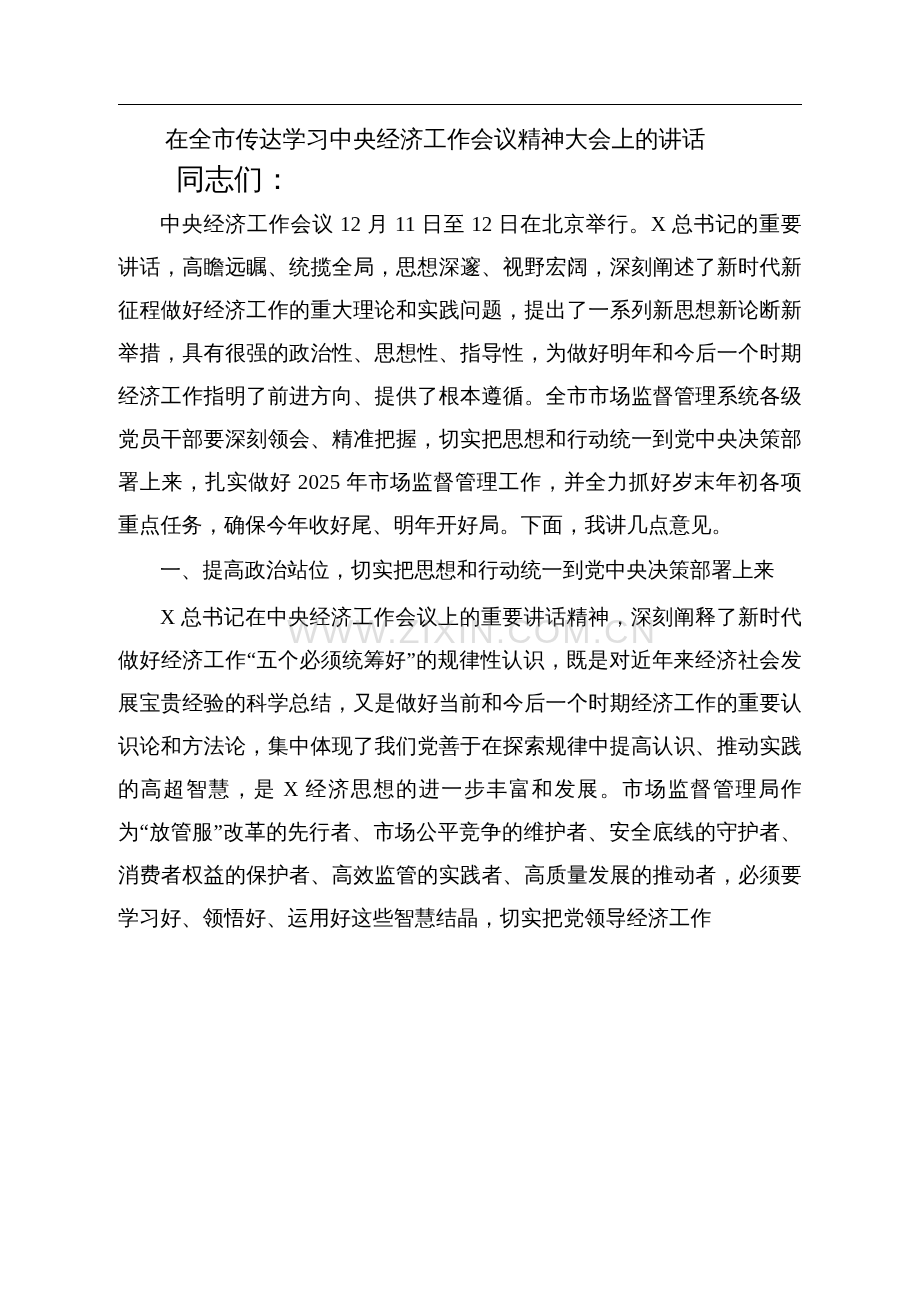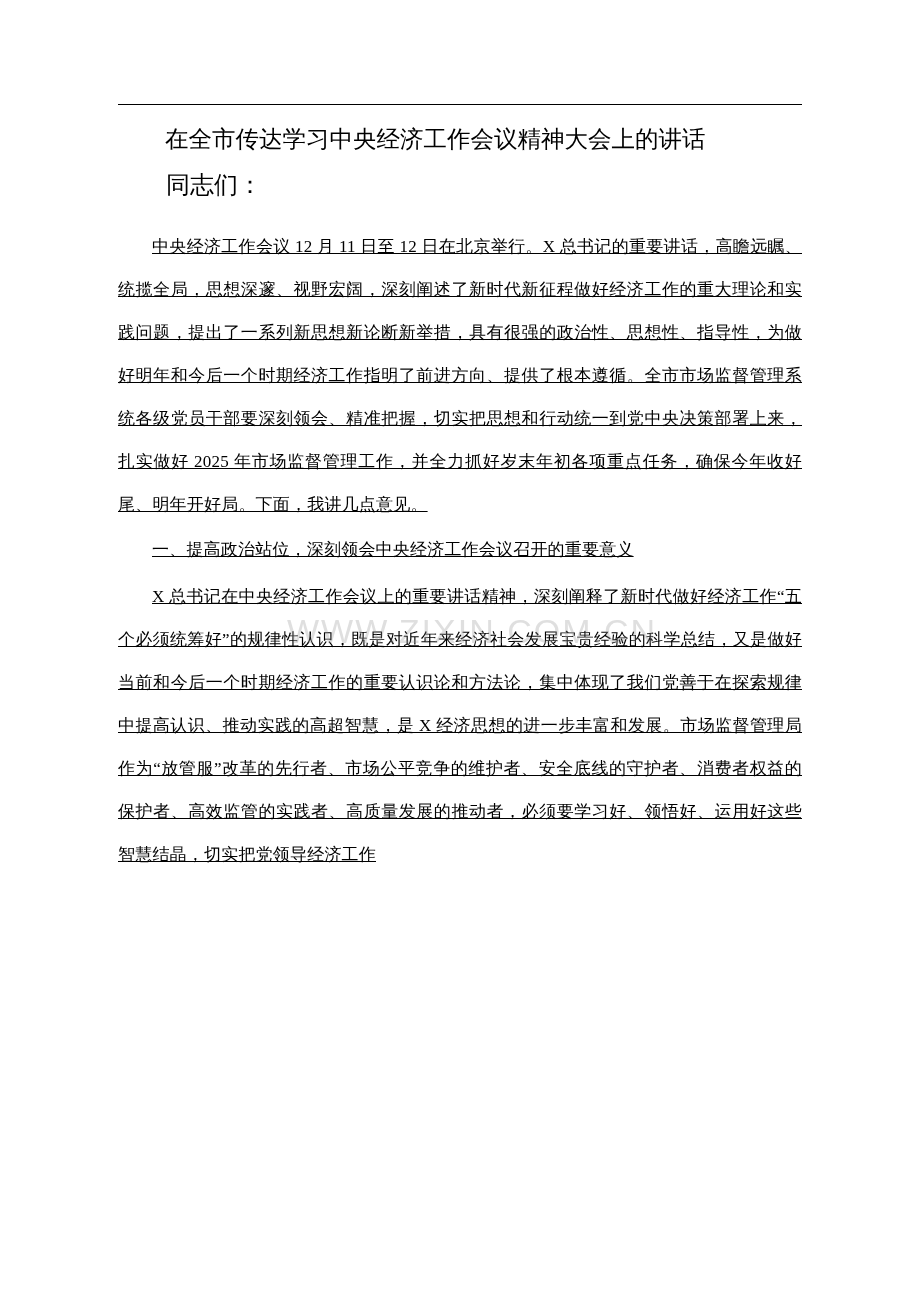--- a/index.html
+++ b/index.html
@@ -28,42 +28,40 @@
     top: 104px;
     width: 684px;
   }
   .rule {
     width: 684px;
     height: 0;
     border-top: 1px solid #000;
     margin: 0 0 14px 0;
   }
   .para {
-    font-size: 17px;
+    font-size: 21px;
     line-height: 43px;
     text-align: justify;
     text-justify: inter-ideograph;
     margin: 0 0 2px 0;
     letter-spacing: 0.2px;
-    text-decoration: underline;
   }
   .indent {
     text-indent: 2em;
   }
   .title-line {
     font-size: 23.5px;
     line-height: 40px;
     text-indent: 2em;
-    margin-bottom: 6px;
   }
   .salutation {
-    font-size: 24px;
+    font-size: 29px;
     line-height: 40px;
     text-indent: 2em;
-    margin-bottom: 20px;
+    margin-bottom: 4px;
   }
   .block-gap {
     margin-bottom: 4px;
   }
   .watermark {
     position: absolute;
     left: 212px;
     top: 612px;
     width: 520px;
     text-align: center;
@@ -85,21 +83,21 @@
   <div class="content">
 
     <div class="rule"></div>
 
     <div class="title-line">在全市传达学习中央经济工作会议精神大会上的讲话</div>
 
     <div class="salutation">同志们：</div>
 
     <p class="para indent">中央经济工作会议 12 月 11 日至 12 日在北京举行。X 总书记的重要讲话，高瞻远瞩、统揽全局，思想深邃、视野宏阔，深刻阐述了新时代新征程做好经济工作的重大理论和实践问题，提出了一系列新思想新论断新举措，具有很强的政治性、思想性、指导性，为做好明年和今后一个时期经济工作指明了前进方向、提供了根本遵循。全市市场监督管理系统各级党员干部要深刻领会、精准把握，切实把思想和行动统一到党中央决策部署上来，扎实做好 2025 年市场监督管理工作，并全力抓好岁末年初各项重点任务，确保今年收好尾、明年开好局。下面，我讲几点意见。</p>
 
-    <p class="para indent block-gap">一、提高政治站位，深刻领会中央经济工作会议召开的重要意义</p>
+    <p class="para indent block-gap">一、提高政治站位，切实把思想和行动统一到党中央决策部署上来</p>
 
     <p class="para indent">X 总书记在中央经济工作会议上的重要讲话精神，深刻阐释了新时代做好经济工作“五个必须统筹好”的规律性认识，既是对近年来经济社会发展宝贵经验的科学总结，又是做好当前和今后一个时期经济工作的重要认识论和方法论，集中体现了我们党善于在探索规律中提高认识、推动实践的高超智慧，是 X 经济思想的进一步丰富和发展。市场监督管理局作为“放管服”改革的先行者、市场公平竞争的维护者、安全底线的守护者、消费者权益的保护者、高效监管的实践者、高质量发展的推动者，必须要学习好、领悟好、运用好这些智慧结晶，切实把党领导经济工作</p>
 
   </div>
 
   <div class="watermark">WWW.ZIXIN.COM.CN</div>
 
 </div>
 
 </body></html>

